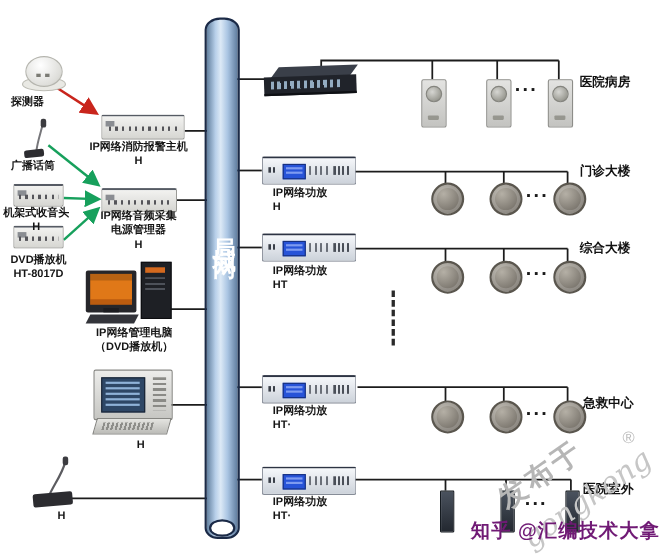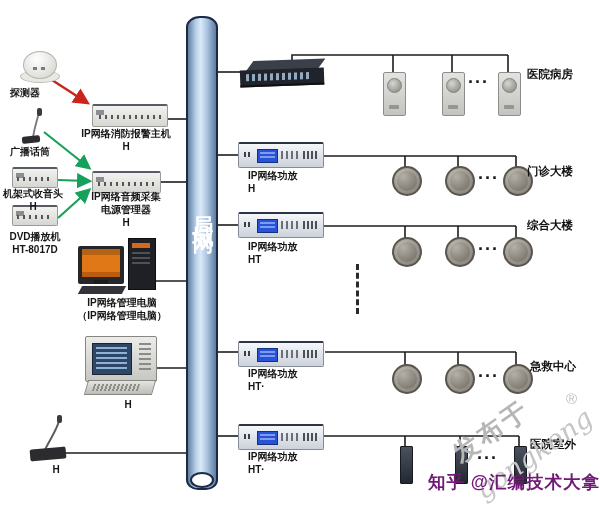--- a/index.html
+++ b/index.html
@@ -242,21 +242,21 @@
       <div class="mstand"></div>
     </div>
     <div class="tower">
       <div class="tband"></div>
       <div class="tdots"></div>
     </div>
     <div class="kbd"></div>
   </div>
   <div class="lbl" style="left:74px;top:296px;width:96px;">
     <div>IP网络管理电脑</div>
-    <div>（IP网络管理电脑）</div>
+    <div>（DVD播放机）</div>
   </div>
 
   <div class="dev server" style="left:85px;top:336px;">
     <div class="body">
       <div class="scr">
           <i></i>
           <i></i>
           <i></i>
           <i></i>
           <i></i>
@@ -310,21 +310,21 @@
     <div class="vent"></div>
   </div>
   <div class="lbl left" style="left:248px;top:169px;width:70px;">
     <div>IP网络功放</div>
     <div>H</div>
   </div>
   <div class="dev cspk" style="left:392px;top:166px;"></div>
   <div class="dev cspk" style="left:445px;top:166px;"></div>
   <div class="dev cspk" style="left:503px;top:166px;"></div>
   <div class="dots" style="left:478px;top:164px;">...</div>
-  <div class="zone" style="left:527px;top:164px;">门诊大楼</div>
+  <div class="zone" style="left:527px;top:148px;">门诊大楼</div>
 
   <div class="dev amp" style="left:238px;top:212px;">
     <div class="led"></div>
     <div class="lcd">
         <i></i>
         <i></i>
       </div>
     <div class="btns"></div>
     <div class="vent"></div>
   </div>

